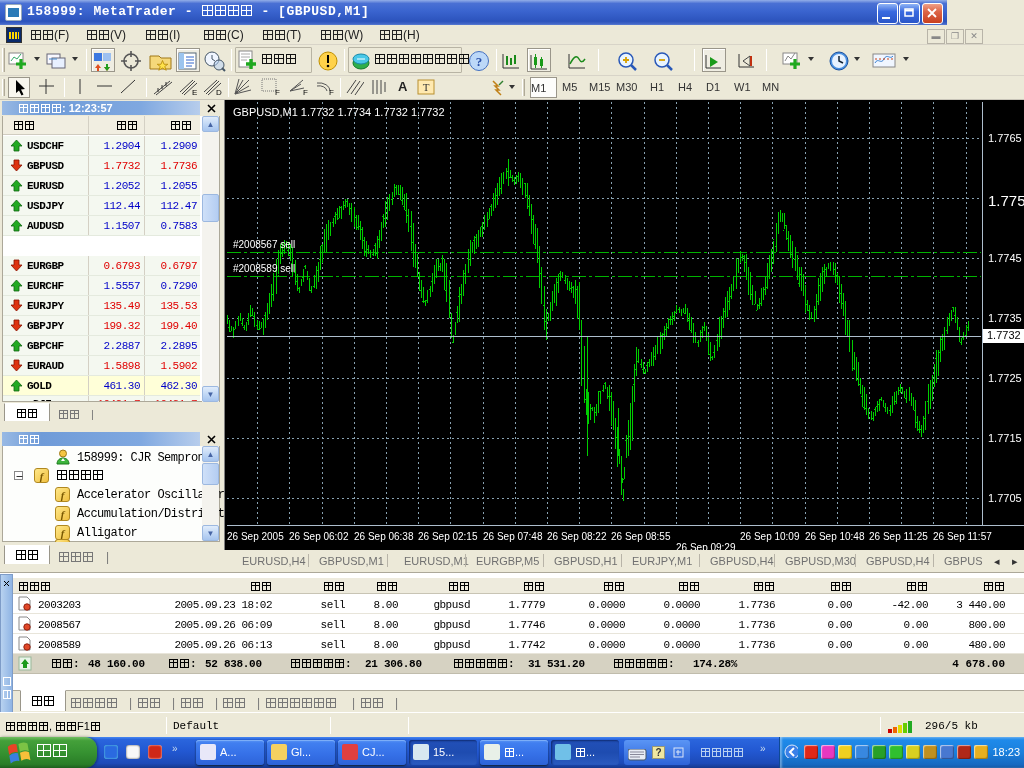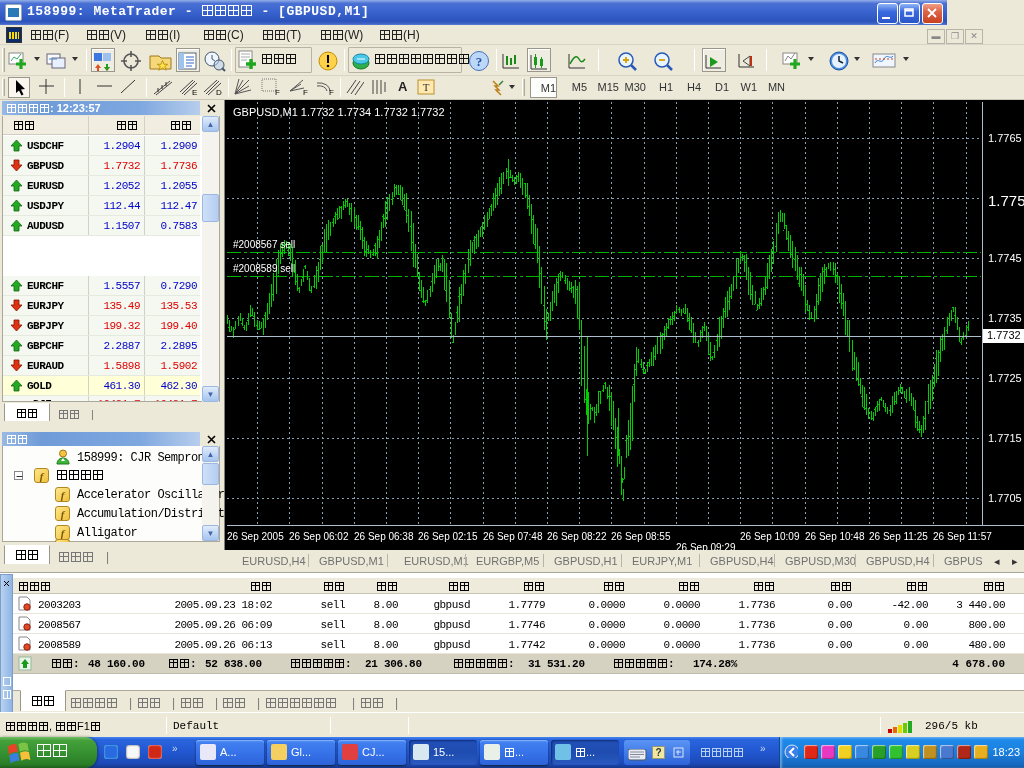--- a/index.html
+++ b/index.html
@@ -28,25 +28,25 @@
 .tsep{position:absolute;top:4px;width:1px;height:22px;background:#c0bcae;border-right:1px solid #fff}
 .tsep2{position:absolute;top:2px;width:1px;height:19px;background:#c0bcae;border-right:1px solid #fff}
 .tbt{position:absolute;top:3px;width:24px;height:24px}
 .tbt svg{position:absolute;left:2px;top:2px}
 .tbt.press{border:1px solid #9a968a;background:#efede2;box-shadow:inset 1px 1px 0 #fff}
 .tbt2{position:absolute;top:1px;width:22px;height:21px}
 .tbt2.press{border:1px solid #9a968a;background:#f8f6ee}
 .caret{position:absolute;top:12px;width:0;height:0;border-left:3px solid transparent;border-right:3px solid transparent;border-top:4px solid #333}
 .tlabel{position:absolute;top:7px;font-size:12px;color:#111;white-space:nowrap}
 .tbtn-border{position:absolute;top:2px;height:26px;border:1px solid #b8b4a4;border-radius:1px}
-.pbt{position:absolute;top:1px;height:21px;color:#333;font:11px "Liberation Sans";text-align:right}
+.pbt{position:absolute;top:1px;height:21px;color:#333;font:11px "Liberation Sans";text-align:left}
 .pbt span{display:block;margin-top:4px}
 .pbt.on{border:1px solid #9a968a;background:#fdfdfb}
 
-.panel-title{position:absolute;left:2px;height:14px;color:#fff;font:bold 11px "Liberation Sans";padding:1px 0 0 4px;
+.panel-title{position:absolute;left:2px;height:14px;color:#fff;font:bold 11px "Liberation Sans";padding:1px 0 0 16px;
 background:linear-gradient(90deg,#98b9e4 0,#6f9bd8 20%,#7fa8e0 70%,#b7cdec 100%)}
 
 #mw{left:2px;top:116px;width:218px;height:286px;background:#fff;border:1px solid #aca899;border-top:none}
 #mwhead{position:absolute;left:0;top:0;width:197px;height:19px;background:#f1eee1;border-bottom:1px solid #d0ccc0;font-size:11px;color:#000}
 #mwhead .l{position:absolute;left:10px;top:3px}
 .mwrow{position:absolute;left:0;width:197px;height:20px;border-bottom:1px solid #e4eade;background:#f4f8f0;font:11px "Liberation Mono",monospace}
 .mwrow .sym{position:absolute;left:24px;top:4px;color:#000;font-weight:bold;letter-spacing:-.5px}
 .mwrow .b{position:absolute;top:4px;right:60px;letter-spacing:-.5px}
 .mwrow .a{position:absolute;top:4px;right:3px;letter-spacing:-.5px}
 .mwrow .aup,.mwrow .adn{position:absolute;left:7px;top:3px;width:13px;height:13px}
@@ -466,20 +466,30 @@
       <div class="colsep" style="left:85px"></div>
       <div class="colsep" style="left:141px"></div>
     </div>
     <div class="mwrow" style="top:100px;">
       <span class="aup"><svg width="13" height="13">
           <path d="M6.5 1L12 7H9v5H4V7H1z" fill="#22aa22" stroke="#116611" stroke-width="0.8"></path>
         </svg></span>
       <span class="sym">AUDUSD</span>
       <span class="b up">1.1507</span>
       <span class="a up">0.7583</span>
+      <div class="colsep" style="left:85px"></div>
+      <div class="colsep" style="left:141px"></div>
+    </div>
+    <div class="mwrow" style="top:140px;">
+      <span class="aup"><svg width="13" height="13">
+          <path d="M6.5 12L1 6h3V1h5v5h3z" fill="#dd3311" stroke="#881100" stroke-width="0.8"></path>
+        </svg></span>
+      <span class="sym">EURGBP</span>
+      <span class="b dn">0.6793</span>
+      <span class="a dn">0.6797</span>
       <div class="colsep" style="left:85px"></div>
       <div class="colsep" style="left:141px"></div>
     </div>
     <div class="mwrow" style="top:160px;">
       <span class="aup"><svg width="13" height="13">
           <path d="M6.5 1L12 7H9v5H4V7H1z" fill="#22aa22" stroke="#116611" stroke-width="0.8"></path>
         </svg></span>
       <span class="sym">EURCHF</span>
       <span class="b up">1.5557</span>
       <span class="a up">0.7290</span>

